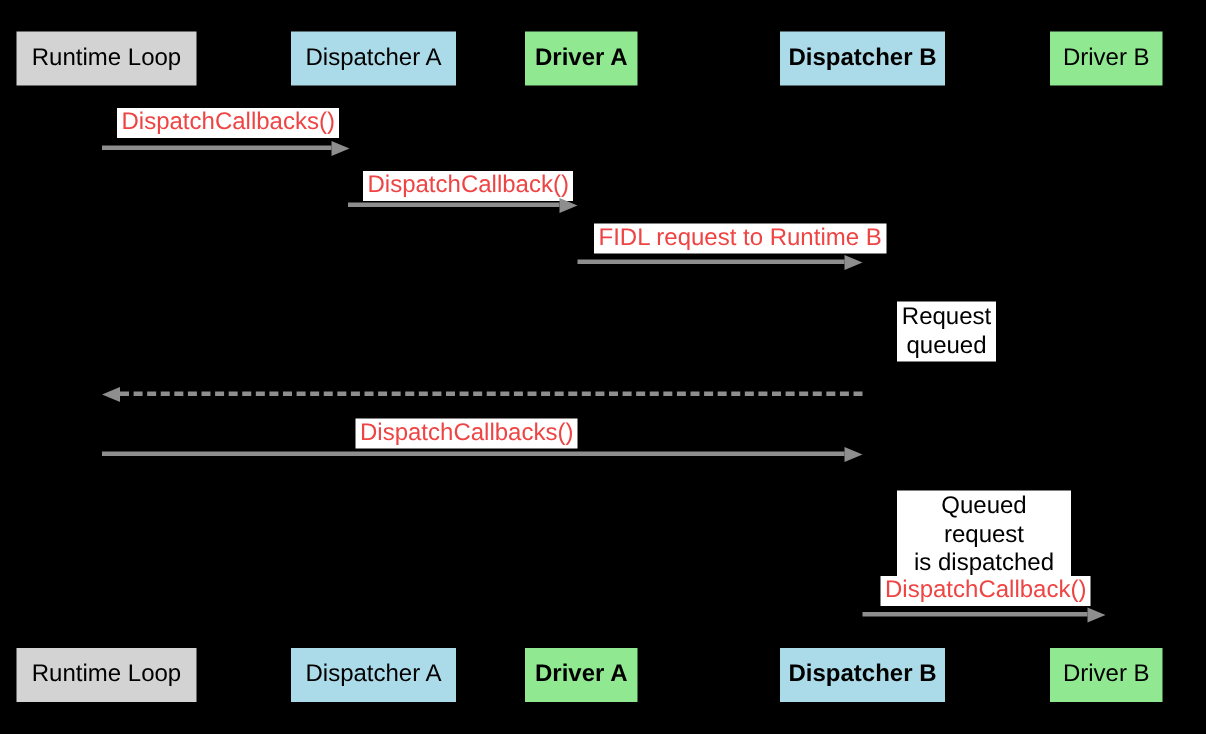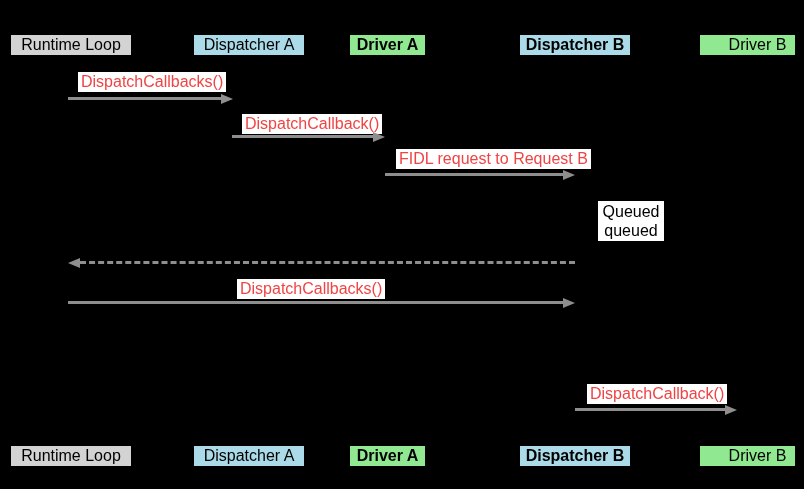--- a/index.html
+++ b/index.html
@@ -7,36 +7,35 @@
     position: relative;
     width: 804px;
     height: 489px;
     background: #000;
     overflow: hidden;
     font-family: "Liberation Sans", sans-serif;
   }
   
   .actor {
     position: absolute;
-    height: 20px;
+    height: 36px;
     display: flex;
     align-items: center;
     justify-content: center;
     font-size: 16px;
     color: #000;
     white-space: nowrap;
-    margin-top: 14px;
   }
   .row-top    { top: 21px; }
   .row-bottom { top: 432px; }
   .a-runtime  { left: 11px;  width: 120px; }
   .a-dispa    { left: 194px; width: 110px; }
   .a-drva     { left: 350px; width: 75px; font-weight: bold;  }
   .a-dispb    { left: 520px; width: 110px; font-weight: bold; }
-  .a-drvb     { left: 700px; width: 75px; padding-left: 20px;  }
+  .a-drvb     { left: 700px; width: 75px;  }
 
   
   .msg-label {
     position: absolute;
     background: #fff;
     color: #ef4444;
     font-size: 16px;
     line-height: 20px;
     padding: 0 3px;
     white-space: nowrap;
@@ -106,34 +105,36 @@
   <div class="actor row-top a-drvb" style="background-color: rgb(144, 232, 144);">Driver B</div>
 
   <div class="msg-label l1">DispatchCallbacks()</div>
   <div class="line m1-line"></div>
   <div class="head-r m1-head"></div>
 
   <div class="msg-label l2">DispatchCallback()</div>
   <div class="line m2-line"></div>
   <div class="head-r m2-head"></div>
 
-  <div class="msg-label l3">FIDL request to Request B</div>
+  <div class="msg-label l3">FIDL request to Runtime B</div>
   <div class="line m3-line"></div>
   <div class="head-r m3-head"></div>
 
-  <div class="note n1">Queued
+  <div class="note n1">Request
 queued</div>
 
   <div class="dline d-line"></div>
   <div class="head-l d-head"></div>
 
   <div class="msg-label l4">DispatchCallbacks()</div>
   <div class="line m4-line"></div>
   <div class="head-r m4-head"></div>
 
+  <div class="note n2">Queued request
+is dispatched</div>
 
   <div class="msg-label l5">DispatchCallback()</div>
   <div class="line m5-line"></div>
   <div class="head-r m5-head"></div>
 
   <div class="actor row-bottom a-runtime" style="background-color: rgb(211, 211, 211);">Runtime Loop</div>
   <div class="actor row-bottom a-dispa" style="background-color: rgb(171, 219, 232);">Dispatcher A</div>
   <div class="actor row-bottom a-drva" style="background-color: rgb(144, 232, 144);">Driver A</div>
   <div class="actor row-bottom a-dispb" style="background-color: rgb(171, 219, 232);">Dispatcher B</div>
   <div class="actor row-bottom a-drvb" style="background-color: rgb(144, 232, 144);">Driver B</div>

